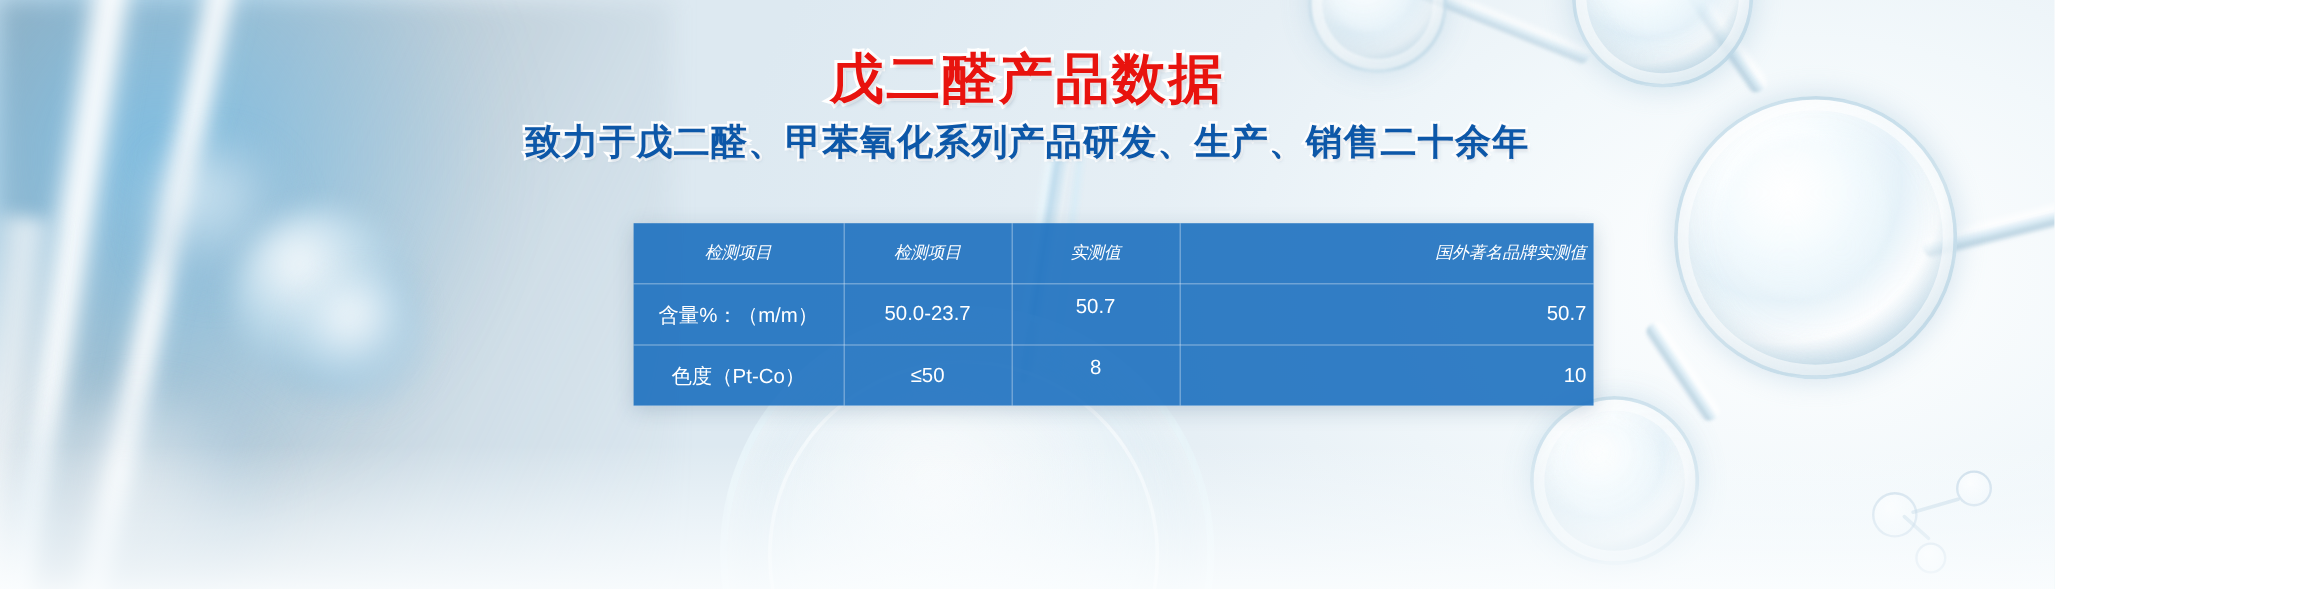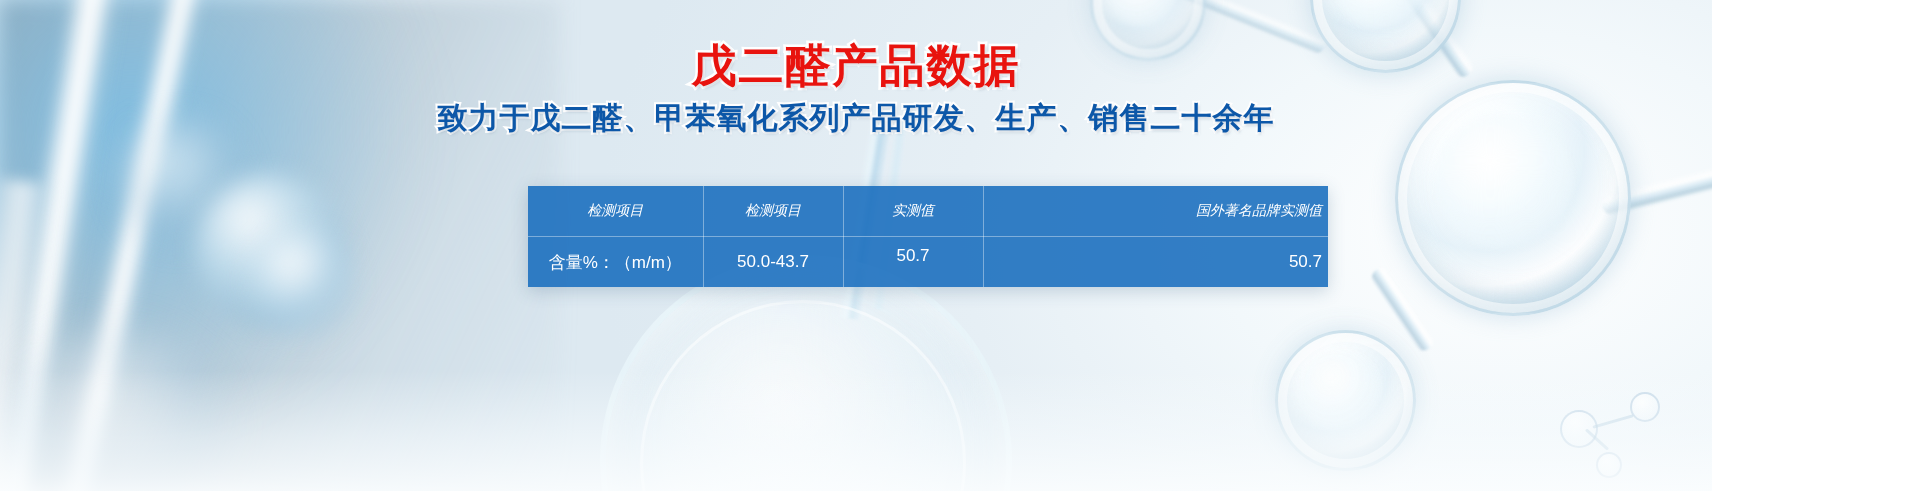--- a/index.html
+++ b/index.html
@@ -301,21 +301,27 @@
         <tr>
           <th>检测项目</th>
           <th>检测项目</th>
           <th>实测值</th>
           <th>国外著名品牌实测值</th>
         </tr>
       </thead>
       <tbody>
         <tr>
           <td>含量%：（m/m）</td>
-          <td>50.0-43.7</td>
+          <td>50.0-23.7</td>
           <td><span class="cell-shift-up">50.7</span></td>
           <td>50.7</td>
+        </tr>
+        <tr>
+          <td>色度（Pt-Co）</td>
+          <td>≤50</td>
+          <td><span class="cell-shift-up">8</span></td>
+          <td>10</td>
         </tr>
       </tbody>
     </table>
   </div>
 
 </div>
 
 </body></html>

